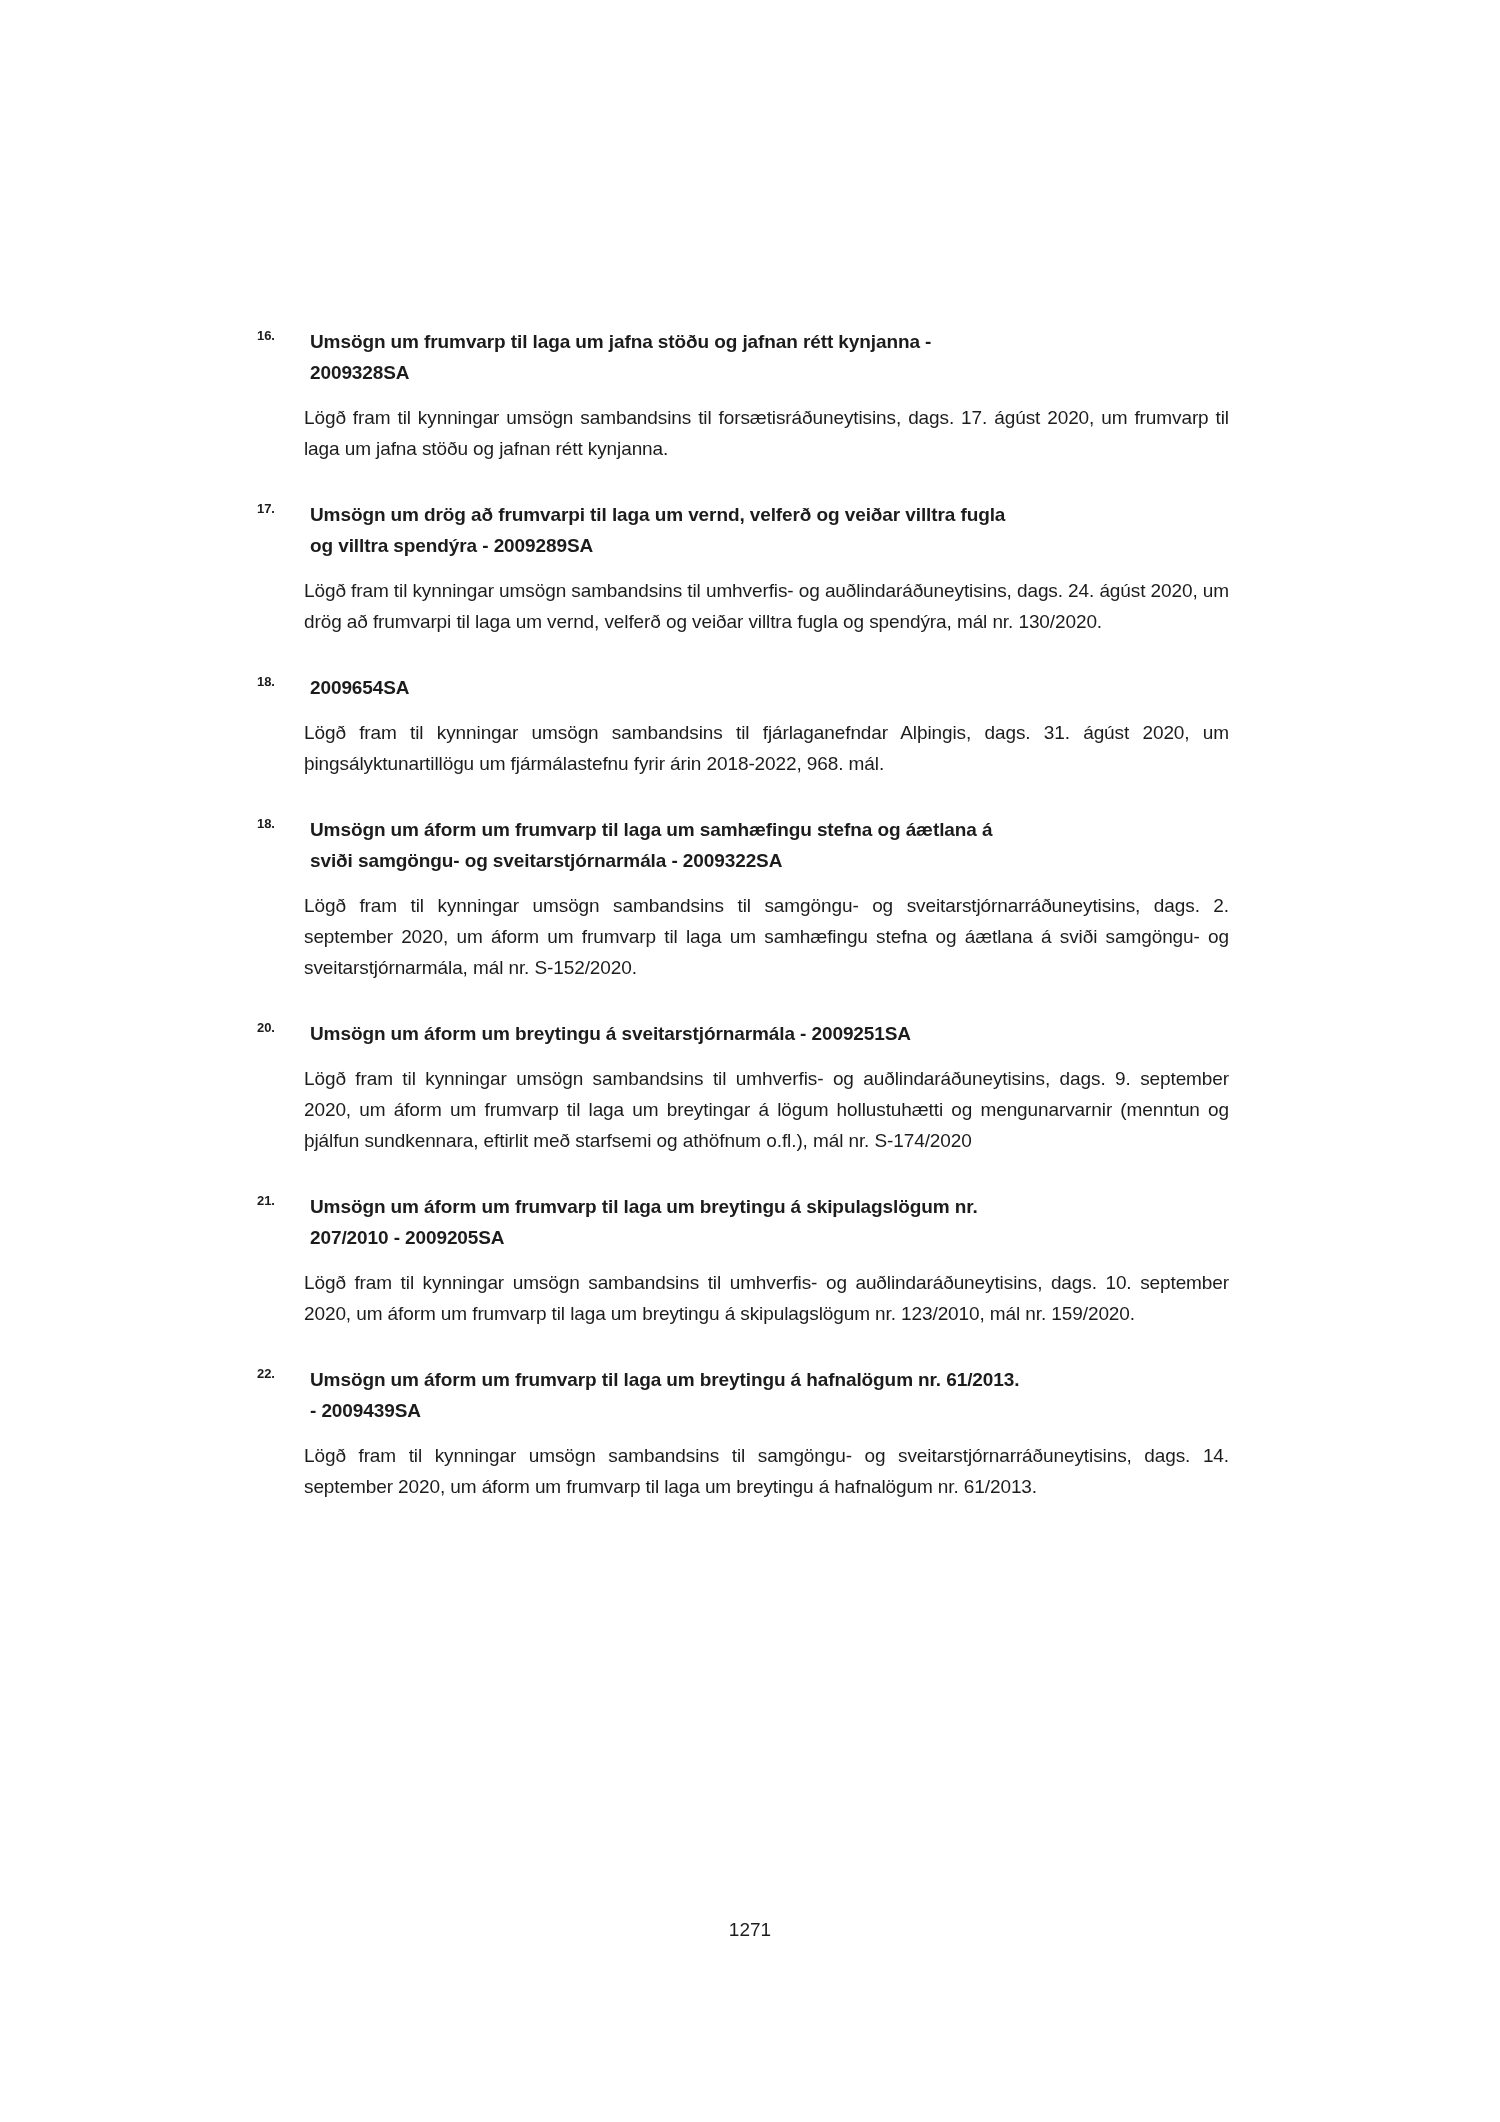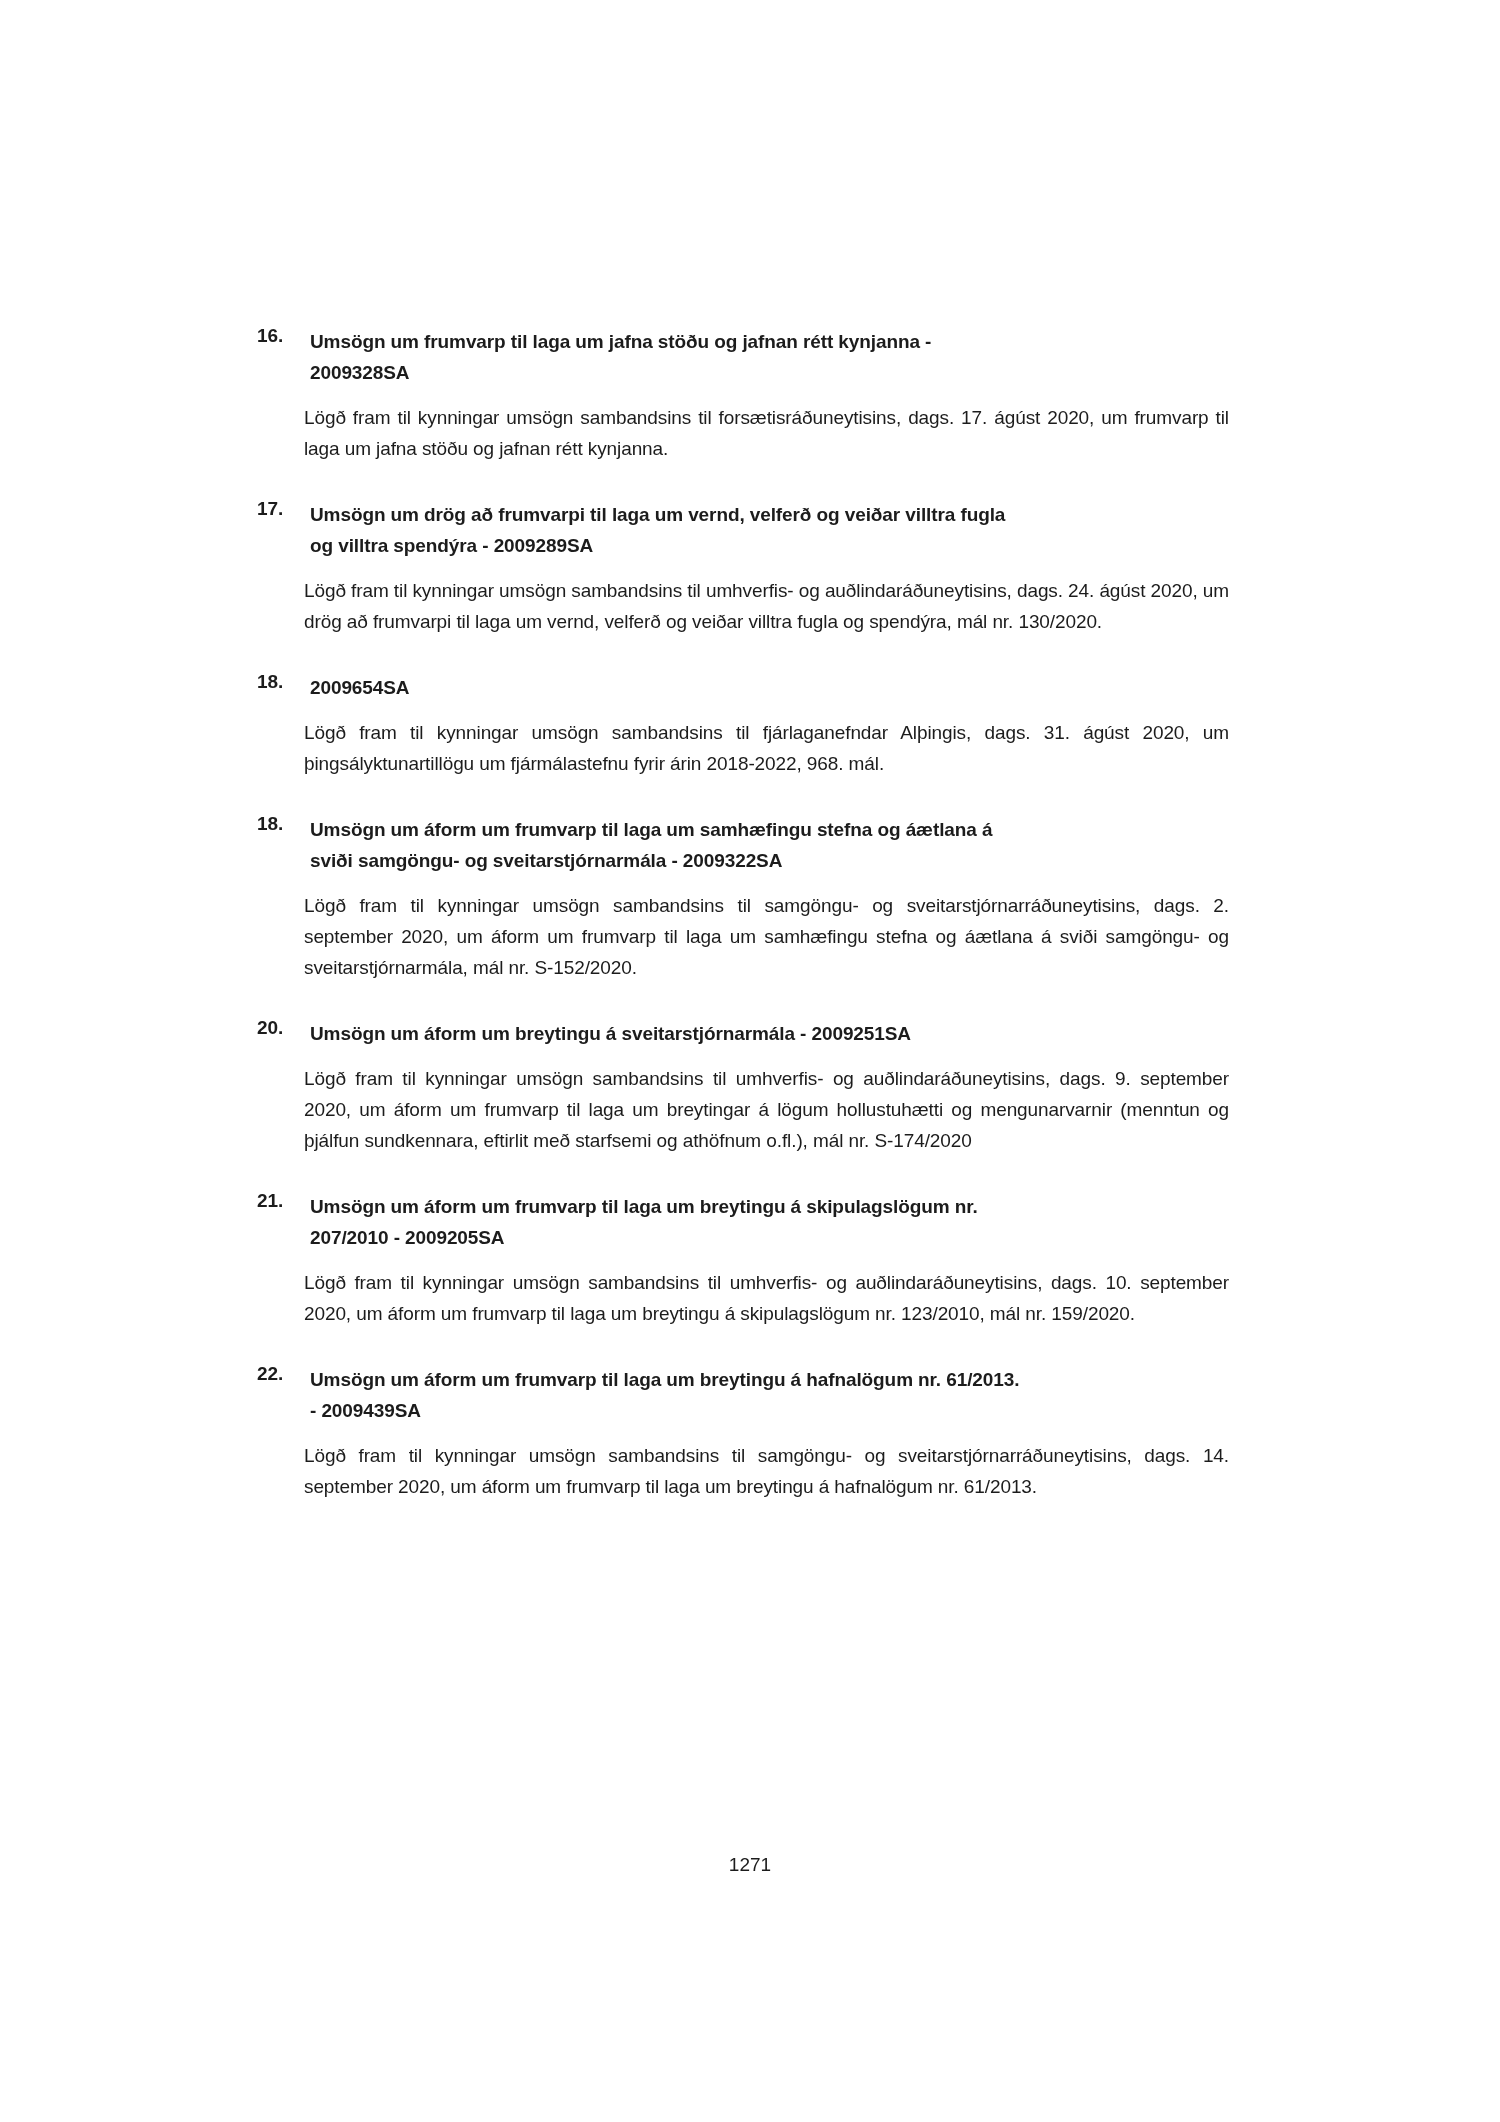--- a/index.html
+++ b/index.html
@@ -24,21 +24,21 @@
     top: 320px;
     left: 257px;
     width: 984px;
   }
   li.item {
     display: grid;
     grid-template-columns: 47px 1fr;
     margin: 0 0 29px 0;
   }
   .num {
-    font-size: 19px;
+    font-size: 13px;
     line-height: 31px;
     font-weight: bold;
     letter-spacing: -0.1px;
   }
   .content {
     min-width: 0;
   }
   h3.title {
     margin: 6px;
     font-size: 19px;
@@ -51,21 +51,21 @@
   }
   p.body {
     margin: 14px 12px 0 0;
     font-size: 19px;
     line-height: 31px;
     text-align: justify;
     letter-spacing: -0.1px;
   }
   .page-number {
     position: absolute;
-    top: 1849px;
+    top: 1914px;
     left: 0;
     width: 1500px;
     text-align: center;
     font-size: 19px;
     line-height: 31px;
   }
 </style>
 </head>
 <body>
 

